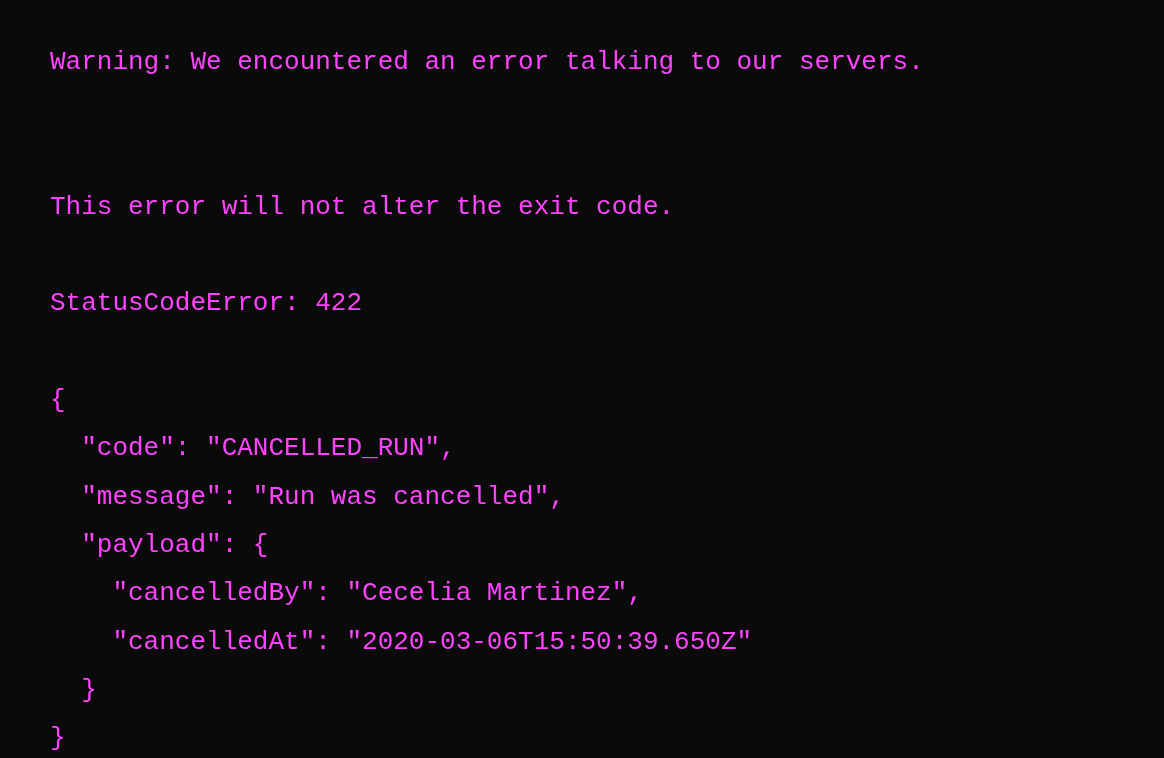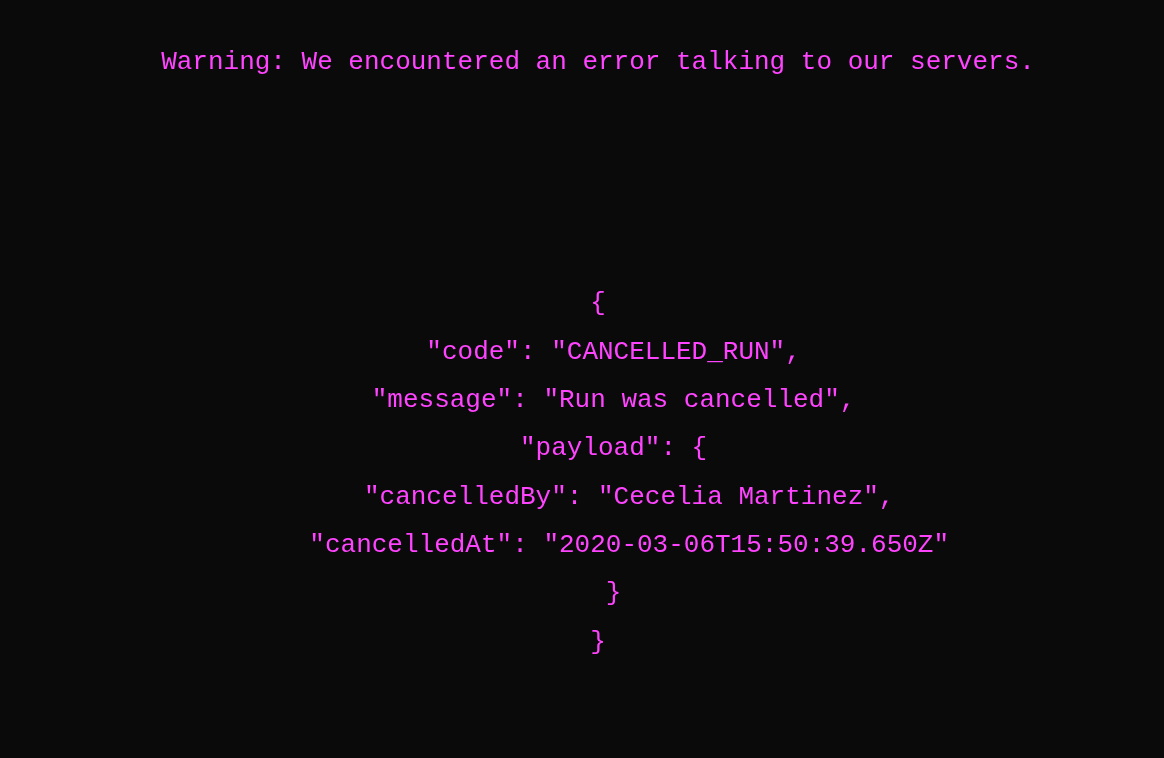--- a/index.html
+++ b/index.html
@@ -1,19 +1,18 @@
 <!DOCTYPE html>
 <html><head>
   <meta charset="utf-8">
   <style>
     * {
       margin: 8px;
       padding: 0;
       box-sizing: border-box;
-      text-align: center;
     }
 
     body {
       background-color: #0a0a0a;
       width: 1164px;
       height: 758px;
       overflow: hidden;
       font-family: 'Courier New', Courier, monospace;
       font-size: 26px;
       color: #ff44ff;
@@ -33,21 +32,23 @@
       display: block;
       height: 1.55em;
     }
   </style>
 </head>
 <body>
 
 <div class="terminal-output" id="terminal-output"><span class="line">Warning: We encountered an error talking to our servers.
 </span><span class="empty-line">
 </span><span class="empty-line">
+</span><span class="line">This error will not alter the exit code.
 </span><span class="empty-line">
+</span><span class="line">StatusCodeError: 422
 </span><span class="empty-line">
 </span><span class="line">{
 </span><span class="line">  "code": "CANCELLED_RUN",
 </span><span class="line">  "message": "Run was cancelled",
 </span><span class="line">  "payload": {
 </span><span class="line">    "cancelledBy": "Cecelia Martinez",
 </span><span class="line">    "cancelledAt": "2020-03-06T15:50:39.650Z"
 </span><span class="line">  }
 </span><span class="line">}
 </span></div>

